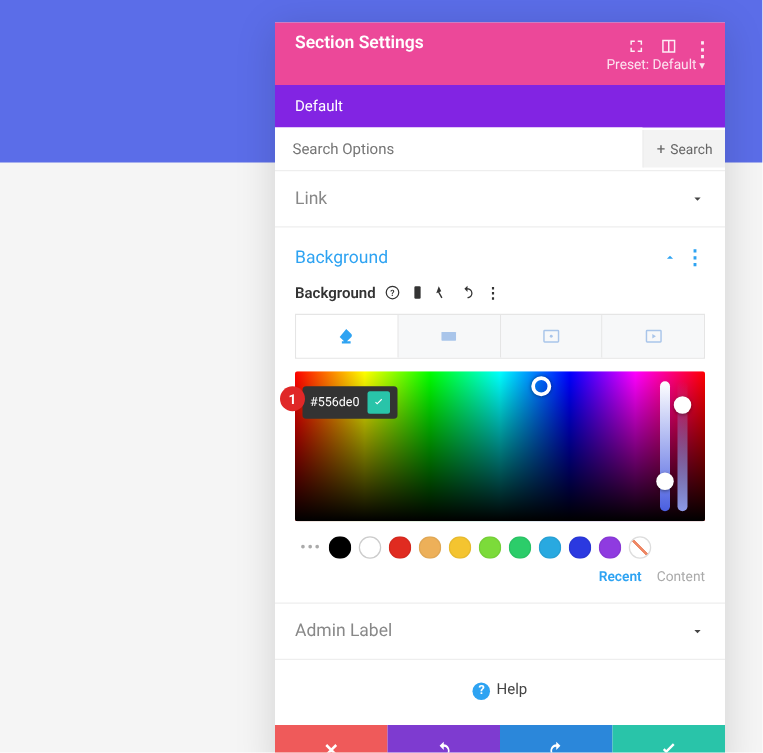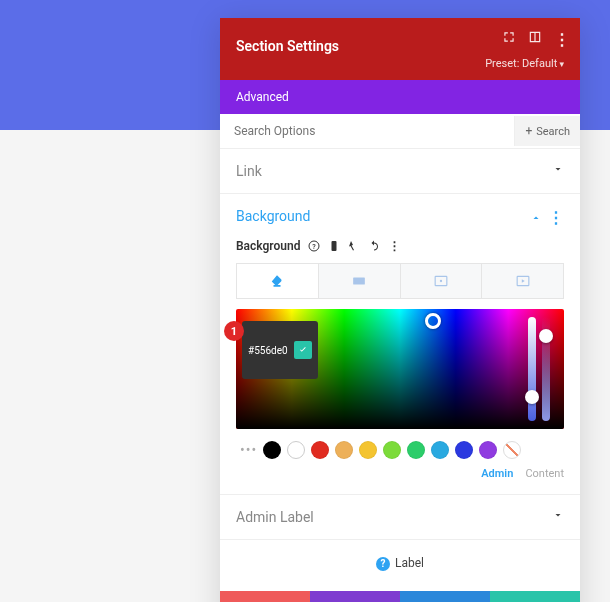--- a/index.html
+++ b/index.html
@@ -1,32 +1,32 @@
 <!DOCTYPE html>
 <html><head>
 <meta charset="utf-8">
 <style>
   * { box-sizing: border-box; margin: 0; padding: 0; font-family: -apple-system, BlinkMacSystemFont, "Segoe UI", Roboto, sans-serif; }
   body { width: 610px; height: 602px; background: #f5f5f5; position: relative; overflow: hidden; }
   .blue-band { position: absolute; top: 0; left: 0; right: 0; height: 130px; background: #5b6de8; }
   .panel { position: absolute; top: 18px; left: 220px; width: 360px; background: #fff; box-shadow: 0 4px 30px rgba(0,0,0,0.15); }
-  .hdr { background: #b91c1c; color: #fff; padding: 20px 16px 10px; position: relative; }
+  .hdr { background: #ec4899; color: #fff; padding: 8px 16px 10px; position: relative; }
   .hdr-title { font-weight: 600; font-size: 14px; }
   .hdr-sub { font-size: 11px; opacity: .85; margin-top: 3px; text-align: right; }
   .hdr-sub::after { content: " ▾"; font-size: 9px; }
   .hdr-icons { position: absolute; right: 12px; top: 12px; display: flex; gap: 12px; }
   .hdr-icons svg, .hdr-icons span { width: 14px; height: 14px; fill: #fff; color:#fff; opacity: .9; cursor:pointer; }
   .tabs { background: #8224e3; display: flex; }
   .tab { padding: 10px 16px; font-size: 12px; color: #fff; cursor: pointer; }
   .tab.active { background: #6c2eb9; font-weight: 600; }
   .search-row { display:flex; align-items:center; border-bottom:1px solid #eee; }
   .search { flex:1; padding: 10px 14px; font-size: 12px; color:#6d28d9; border:none; outline:none; }
   .filter-btn { display:flex; align-items:center; gap:4px; padding:8px 10px; font-size:11px; color:#666; background:#f3f3f3; border-left:1px solid #eee; cursor:pointer; }
   .sect { padding: 14px 16px; border-bottom: 1px solid #eee; }
-  .sect-head { display:flex; justify-content:space-between; cursor:pointer; }
+  .sect-head { display:flex; align-items:center; justify-content:space-between; cursor:pointer; }
   .sect-title { font-size: 14px; color:#888; }
   .sect-title.accent { color:#2ea3f2; }
   .chev { width:12px; height:12px; fill:#444; }
   .bg-extra { display:flex; gap:6px; align-items:center; }
   .bg-extra .chev { fill:#2ea3f2; }
   .bg-extra span { color:#2ea3f2; font-weight:bold; }
   .bg-label-row { display:flex; align-items:center; gap:8px; margin-top:12px; font-size:12px; font-weight:600; color:#333; }
   .tiny-ic { width:12px; height:12px; fill:#333; cursor:pointer; }
   .bg-tabs { display:flex; margin-top:10px; border:1px solid #e5e5e5; }
   .bg-tab { flex:1; height:34px; display:flex; align-items:center; justify-content:center; border-right:1px solid #e5e5e5; cursor:pointer; background:#f7f8f9; }
@@ -37,21 +37,21 @@
   .callout { position:absolute; left:-12px; top:12px; width:20px; height:20px; border-radius:50%; background:#e02828; color:#fff; font-size:11px; font-weight:bold; display:flex; align-items:center; justify-content:center; z-index:5; }
   .picker { height:120px; position:relative; overflow:hidden; border-radius:2px; }
   .picker-grad { position:absolute; inset:0; background: linear-gradient(to right, #ff0000 0%, #ffff00 17%, #00ff00 33%, #00ffff 50%, #0000ff 67%, #ff00ff 83%, #ff0000 100%); }
   .picker-white { position:absolute; inset:0; background: linear-gradient(to bottom, rgba(0,0,0,0) 0%, rgba(0,0,0,1) 100%); }
   .picker-cursor { position:absolute; width:16px; height:16px; border:3px solid #fff; border-radius:50%; box-shadow:0 0 3px rgba(0,0,0,.5); transform:translate(-50%,-50%); }
   .sliders { position:absolute; right:8px; top:8px; bottom:8px; width:28px; display:flex; gap:6px; }
   .slider { width:8px; border-radius:4px; position:relative; }
   .sl1 { background: linear-gradient(to bottom, #ffffff, #4a5fe0); }
   .sl2 { background: linear-gradient(to bottom, rgba(255,255,255,0), #8e99e8); }
   .sl-th { position:absolute; width:14px; height:14px; border-radius:50%; background:#fff; left:-3px; box-shadow:0 1px 3px rgba(0,0,0,.4); }
-  .hex-chip { position:absolute; left:6px; top:12px; display:flex; align-items:center; background:#333; padding:20px 6px; border-radius:3px; font-size:10px; color:#fff; font-family:monospace; z-index:4; }
+  .hex-chip { position:absolute; left:6px; top:12px; display:flex; align-items:center; background:#333; padding:4px 6px; border-radius:3px; font-size:10px; color:#fff; font-family:monospace; z-index:4; }
   .hex-confirm { width:18px; height:18px; background:#29c4a9; margin-left:6px; display:flex; align-items:center; justify-content:center; border-radius:2px; }
   .hex-confirm svg { width:10px; height:10px; fill:#fff; }
   .swatch-row { display:flex; align-items:center; gap:6px; margin-top:12px; padding:0 4px; }
   .dots3 { color:#aaa; font-size:14px; cursor:pointer; letter-spacing:1px; }
   .sw { width:18px; height:18px; border-radius:50%; cursor:pointer; border:1px solid rgba(0,0,0,.05); }
   .sw.none { background: linear-gradient(45deg, #fff 45%, #e86 46%, #e86 54%, #fff 55%); border:1px solid #ddd; }
   .saved-row { display:flex; gap:12px; justify-content:flex-end; font-size:11px; margin-top:8px; }
   .saved-row span:first-child { color:#2ea3f2; font-weight:600; cursor:pointer; }
   .saved-row span:last-child { color:#aaa; cursor:pointer; }
   .help { text-align:center; padding:16px 0 20px; font-size:12px; color:#444; }
@@ -79,21 +79,21 @@
           <path d="M4 4h6v2H6v4H4V4zm10 0h6v6h-2V6h-4V4zM4 14h2v4h4v2H4v-6zm14 0h2v6h-6v-2h4v-4z"></path>
         </svg>
       <svg viewBox="0 0 24 24">
           <path d="M3 3h18v18H3V3zm2 2v14h6V5H5zm8 0v14h6V5h-6z"></path>
         </svg>
       <span style="font-weight:bold;">⋮</span>
     </div>
   </div>
 
   <div class="tabs">
-    <div class="tab">Advanced</div>
+    <div class="tab">Default</div>
   </div>
 
   <div class="search-row">
     <input class="search" placeholder="Search Options" style="">
     <div class="filter-btn">
       <span style="font-size:12px;">+</span>
         <span>Search</span>
     </div>
   </div>
 
@@ -194,35 +194,35 @@
       <div class="sw" style="background:#f4c430"></div>
       <div class="sw" style="background:#7cdb3a"></div>
       <div class="sw" style="background:#2ccd6a"></div>
       <div class="sw" style="background:#29a9e0"></div>
       <div class="sw" style="background:#2b39e0"></div>
       <div class="sw" style="background:#8f3be0"></div>
       <div class="sw none"></div>
     </div>
 
     <div class="saved-row">
-      <span>Admin</span>
+      <span>Recent</span>
       <span>Content</span>
     </div>
   </div>
 
   <div class="sect">
     <div class="sect-head">
       <span class="sect-title">Admin Label</span>
       <svg class="chev" viewBox="0 0 24 24">
           <path d="M7 10l5 5 5-5z"></path>
         </svg>
     </div>
   </div>
 
-  <div class="help">Label</div>
+  <div class="help">Help</div>
 
   <div class="footer">
     <div class="fbtn fb-red">
       <svg viewBox="0 0 24 24">
           <path d="M18 6L6 18M6 6l12 12" stroke="#fff" stroke-width="3" fill="none"></path>
         </svg>
     </div>
     <div class="fbtn fb-purple">
       <svg viewBox="0 0 24 24">
           <path d="M12 5V2L7 7l5 5V8c3 0 5 2 5 5s-2 5-5 5v2c4 0 7-3 7-7s-3-8-7-8z"></path>

